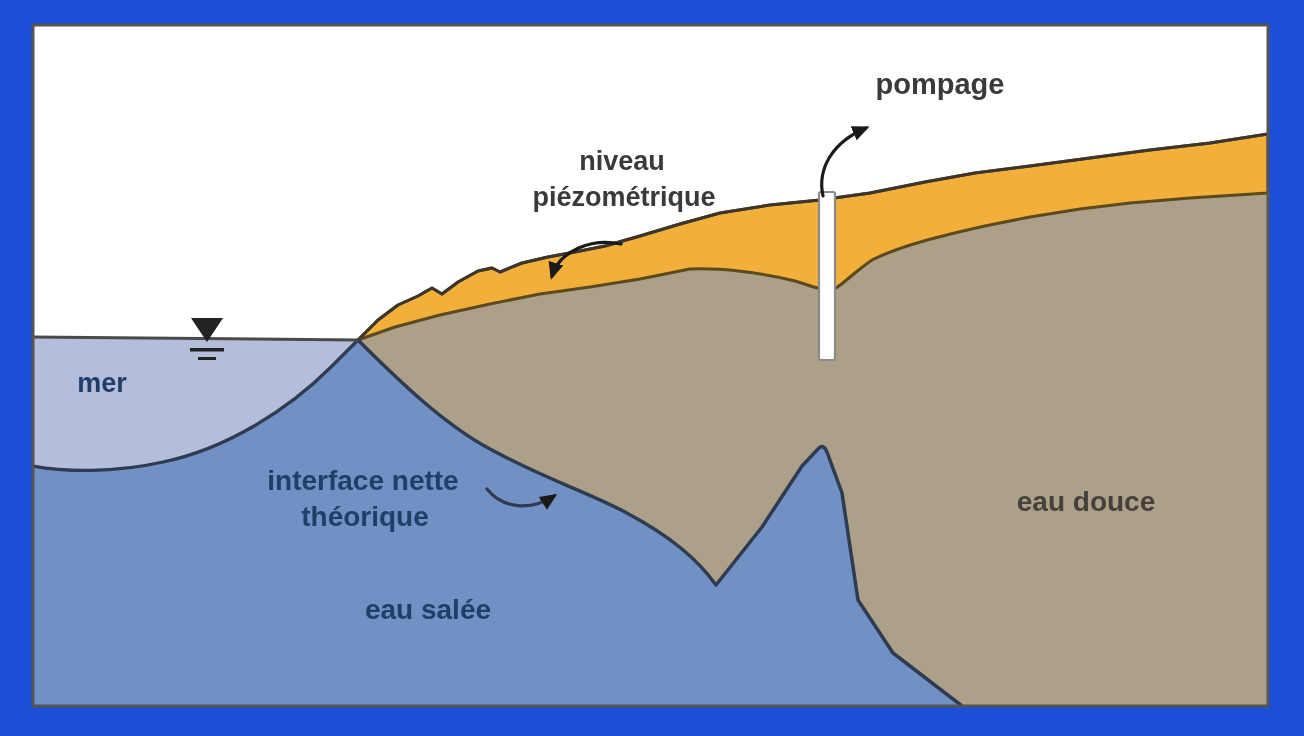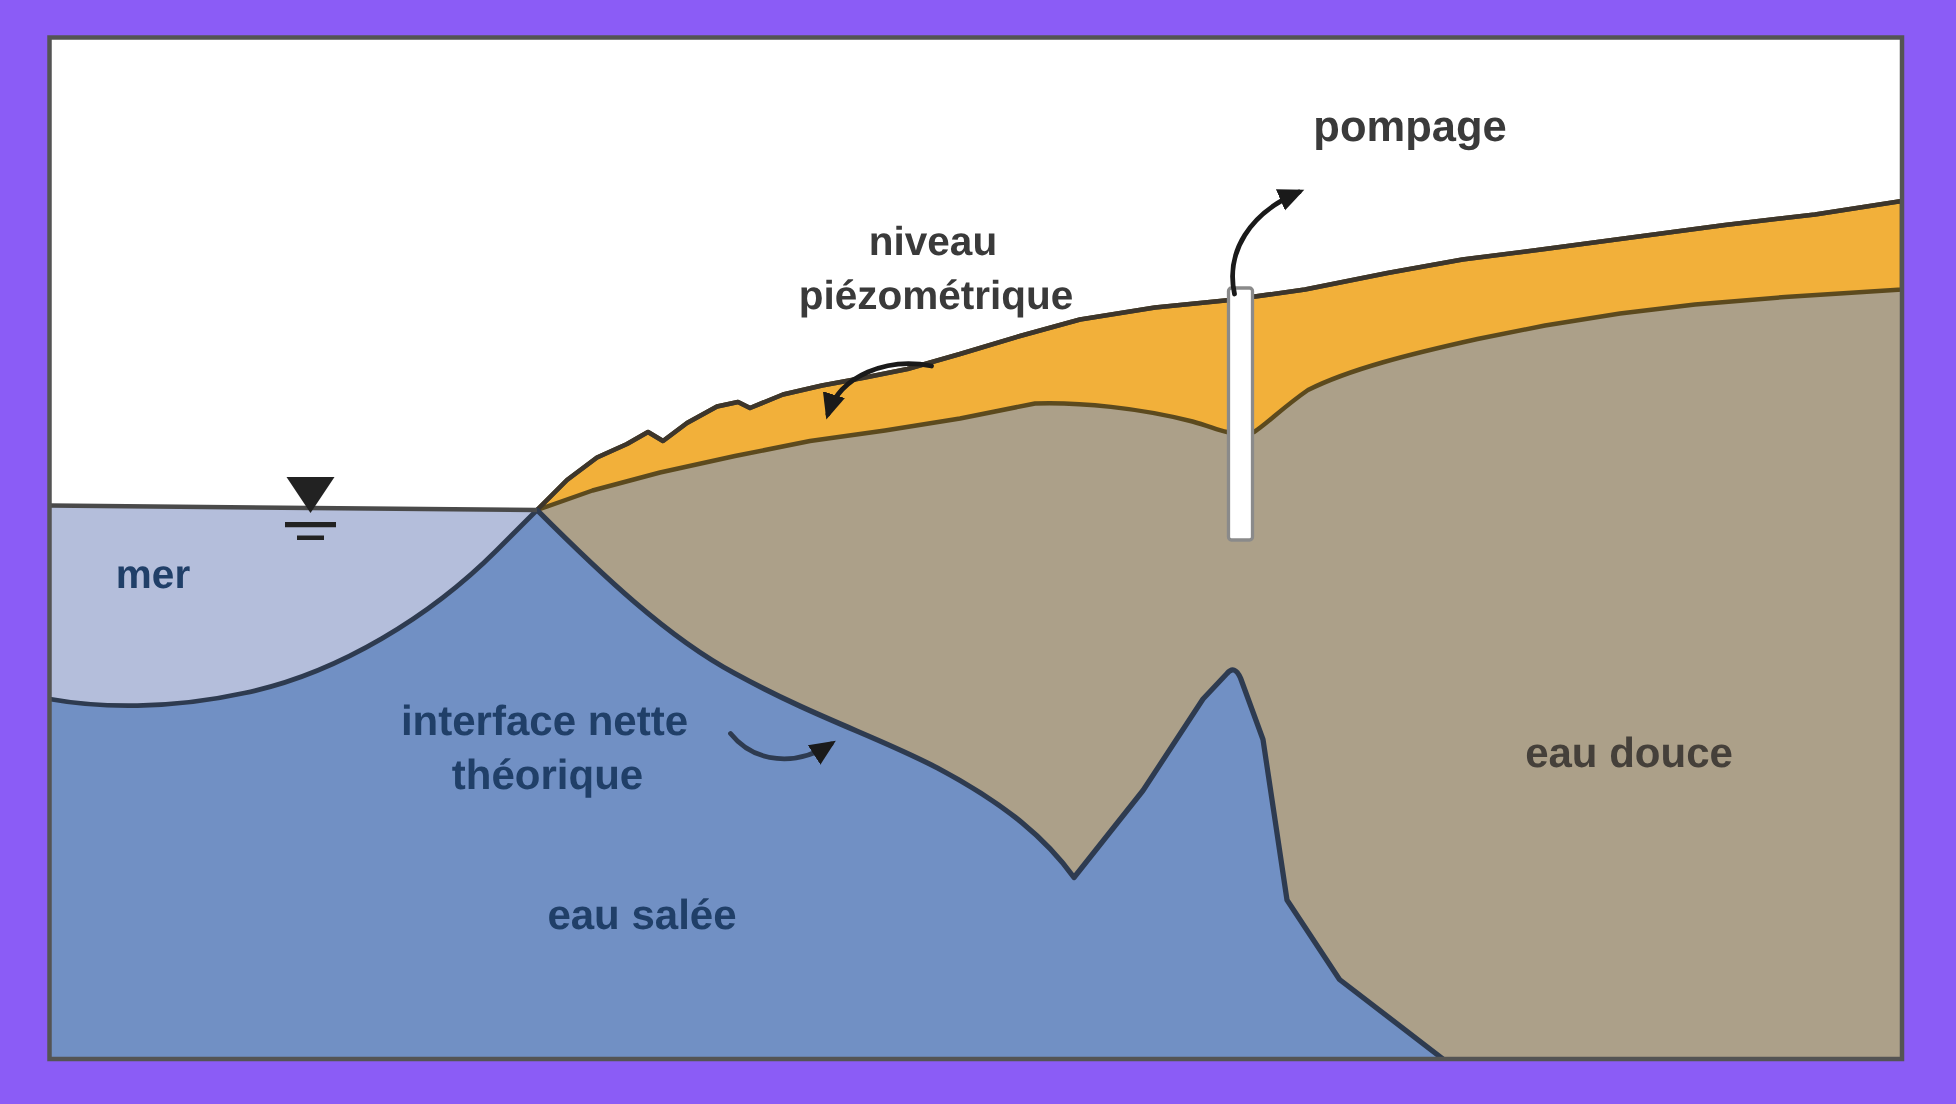--- a/index.html
+++ b/index.html
@@ -1,17 +1,17 @@
 <!DOCTYPE html>
 <html><head>
 <meta charset="utf-8">
 <style>
   html, body { margin: 0; padding: 0; background: #ffffff; }
   .canvas {
-    width: 1304px; height: 736px; background: #8b5cf6;
+    width: 1304px; height: 736px; background: #1d4ed8;
     position: relative; overflow: hidden;
     font-family: "Liberation Sans", sans-serif;
   }
   svg { display: block; }
   text {
     font-family: "Liberation Sans", "DejaVu Sans", sans-serif;
     font-weight: bold;
   }
 </style>
 </head>

